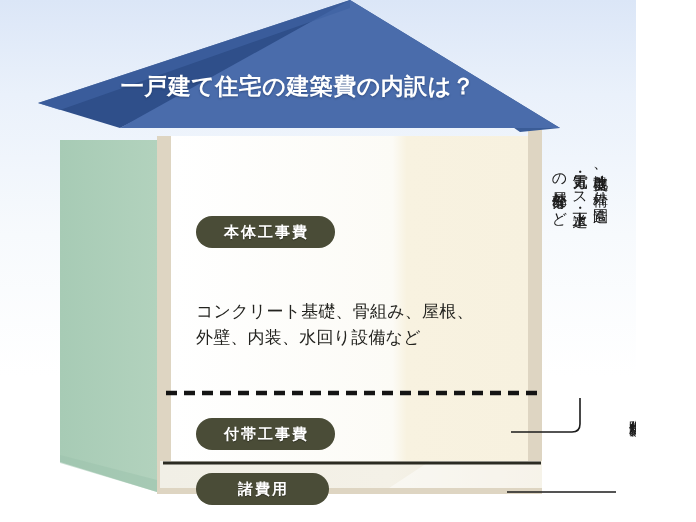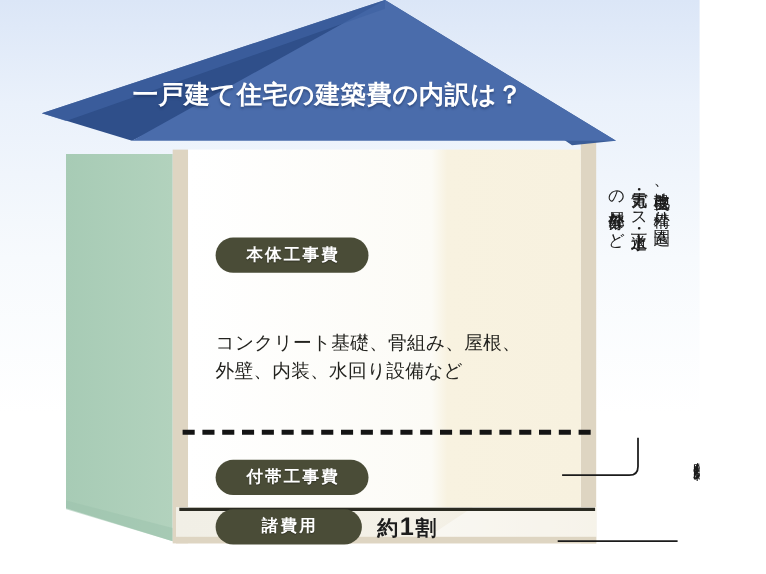--- a/index.html
+++ b/index.html
@@ -181,23 +181,22 @@
     <span class="badge">本体工事費</span>
   </div>
 
   <div id="main-desc">コンクリート基礎、骨組み、屋根、
 外壁、内装、水回り設備など</div>
 
   <div class="row" style="left:196px; top:418px;">
     <span class="badge">付帯工事費</span>
   </div>
 
-  <div class="row" style="left:196px; top:463px;">
+  <div class="row" style="left:196px; top:473px;">
     <span class="badge" style="padding-left:42px; padding-right:40px;">諸費用</span>
-    <span class="ratio"><span>約</span><span class="num">1</span><span>割</span></span>
   </div>
 
   <div class="vnote" id="note-fuzui">
     <span class="vcol">地盤改良、外構、造園、</span>
     <span class="vcol">電気・ガス・上下水道</span>
     <span class="vcol">の屋外部分など</span>
   </div>
 
   <div class="vnote" id="note-shohiyo">
     <span class="vcol">登記費用、</span>

